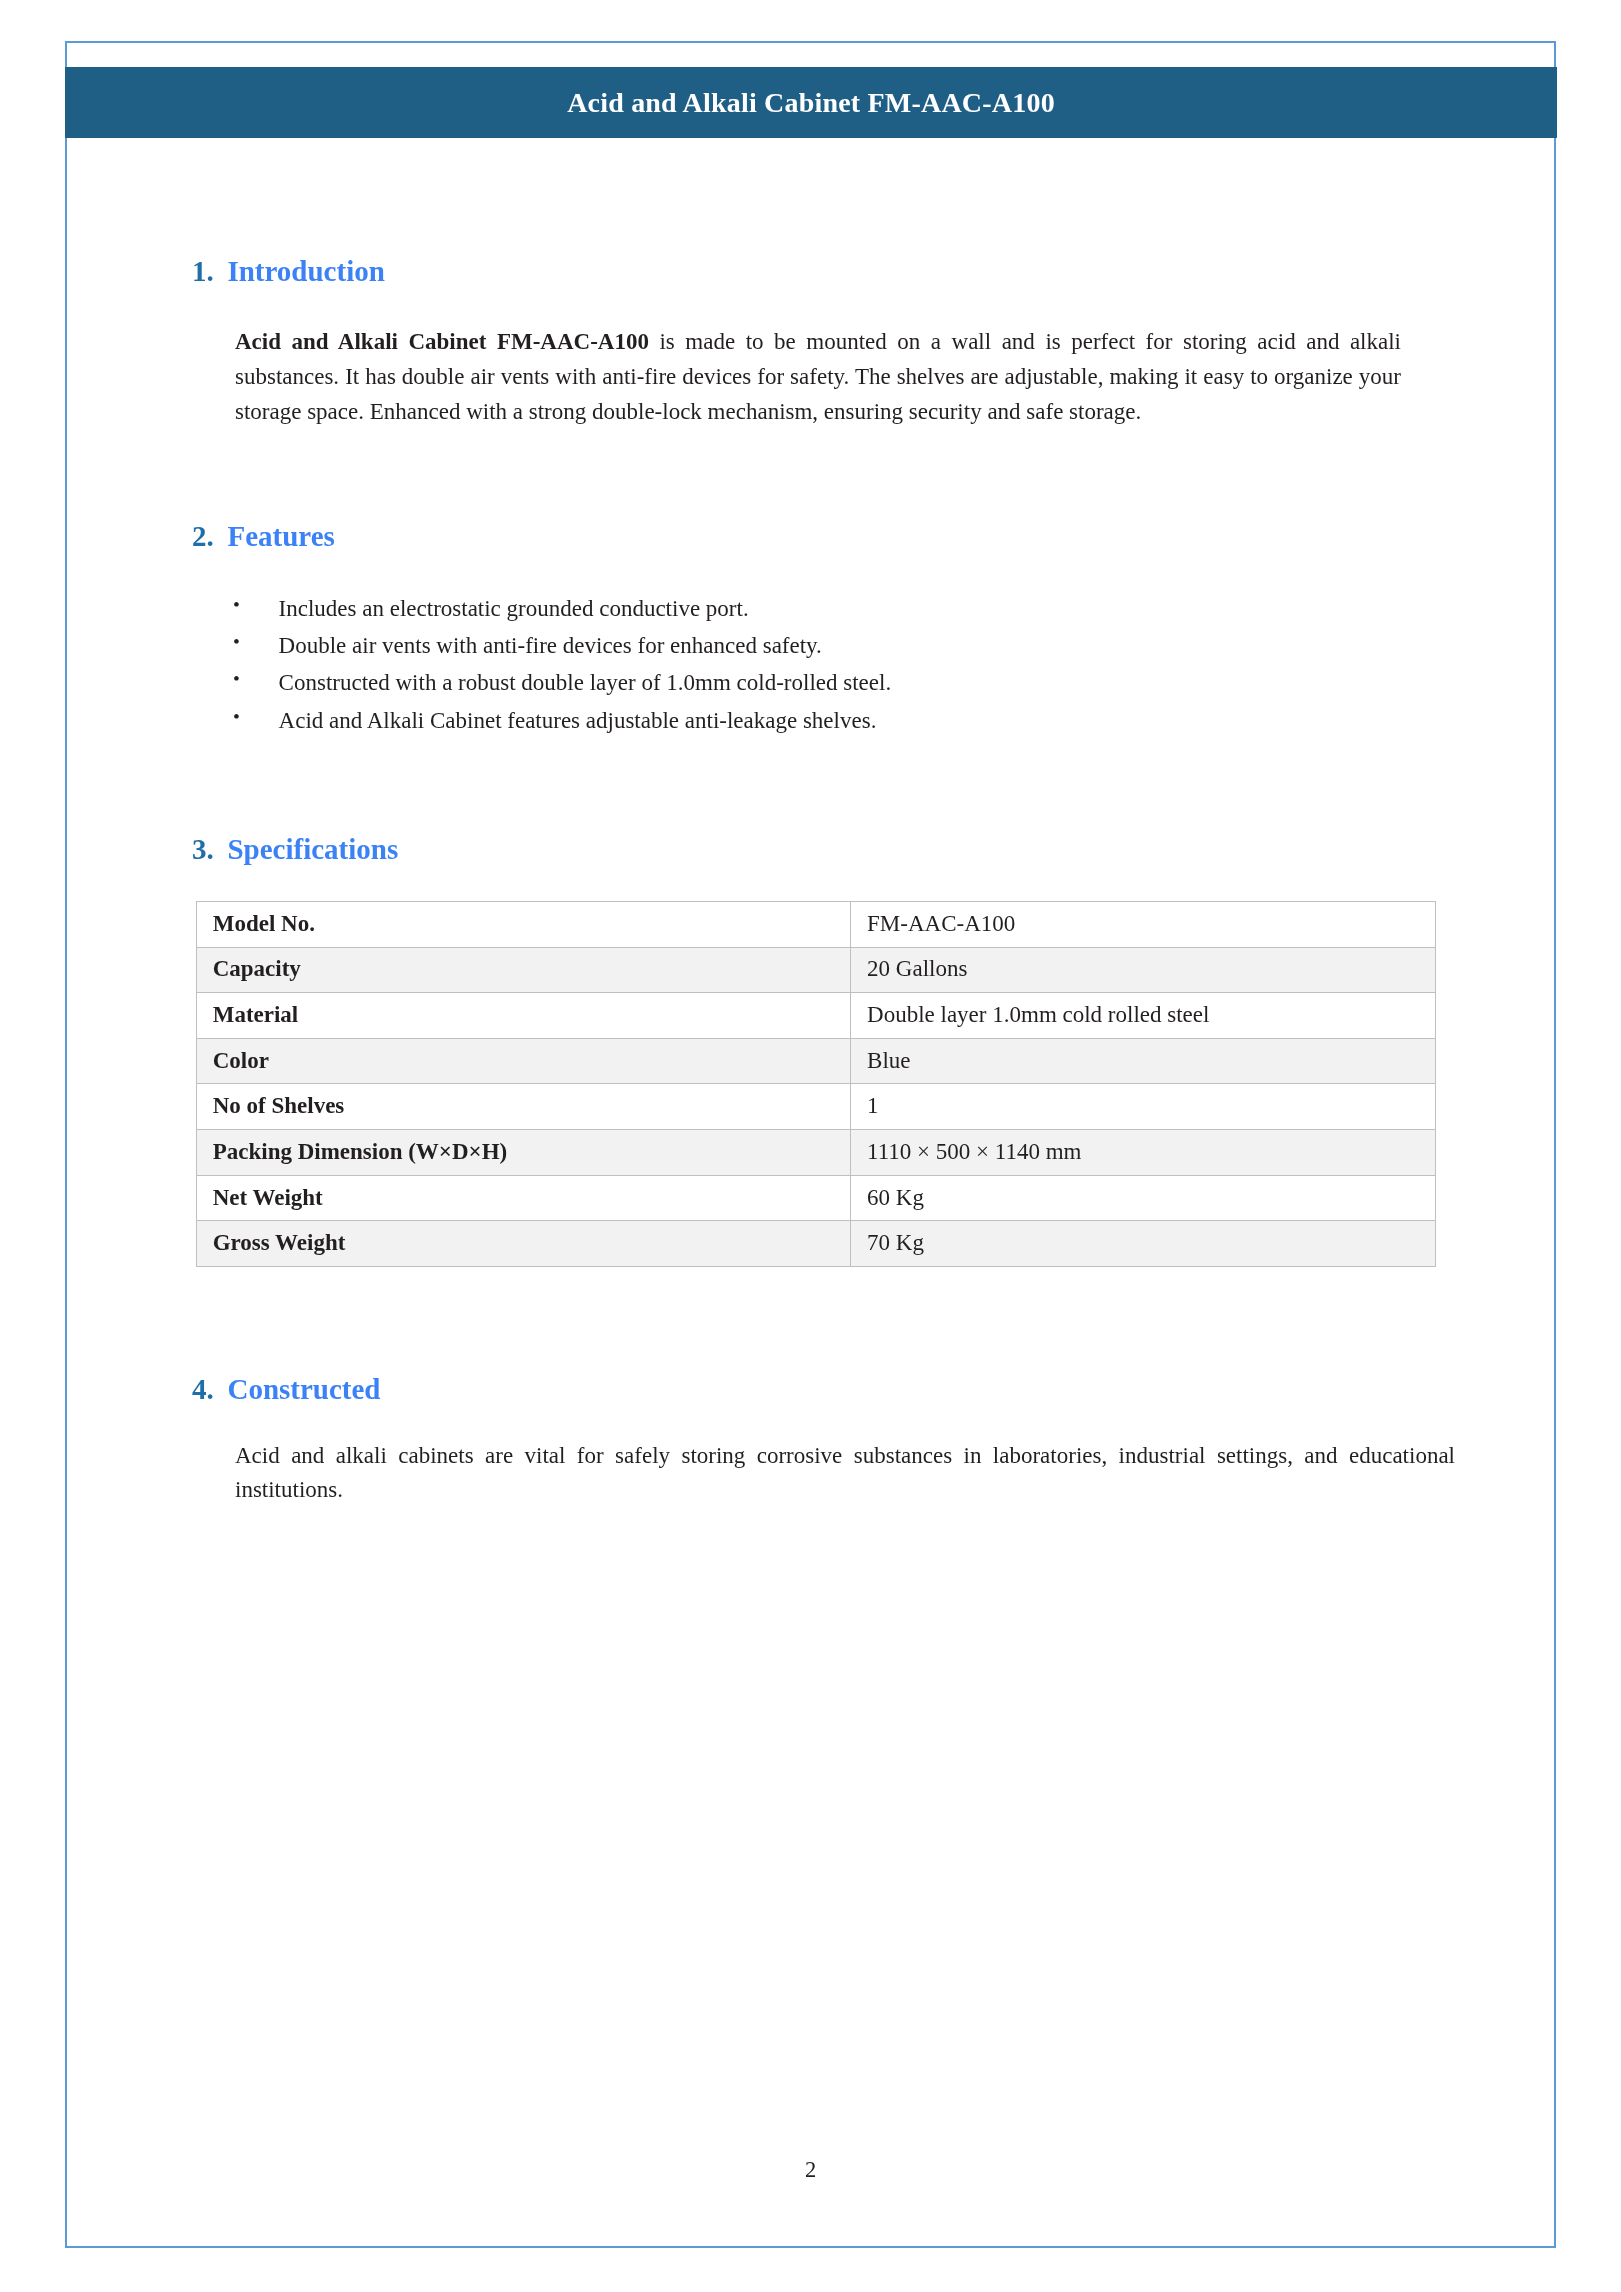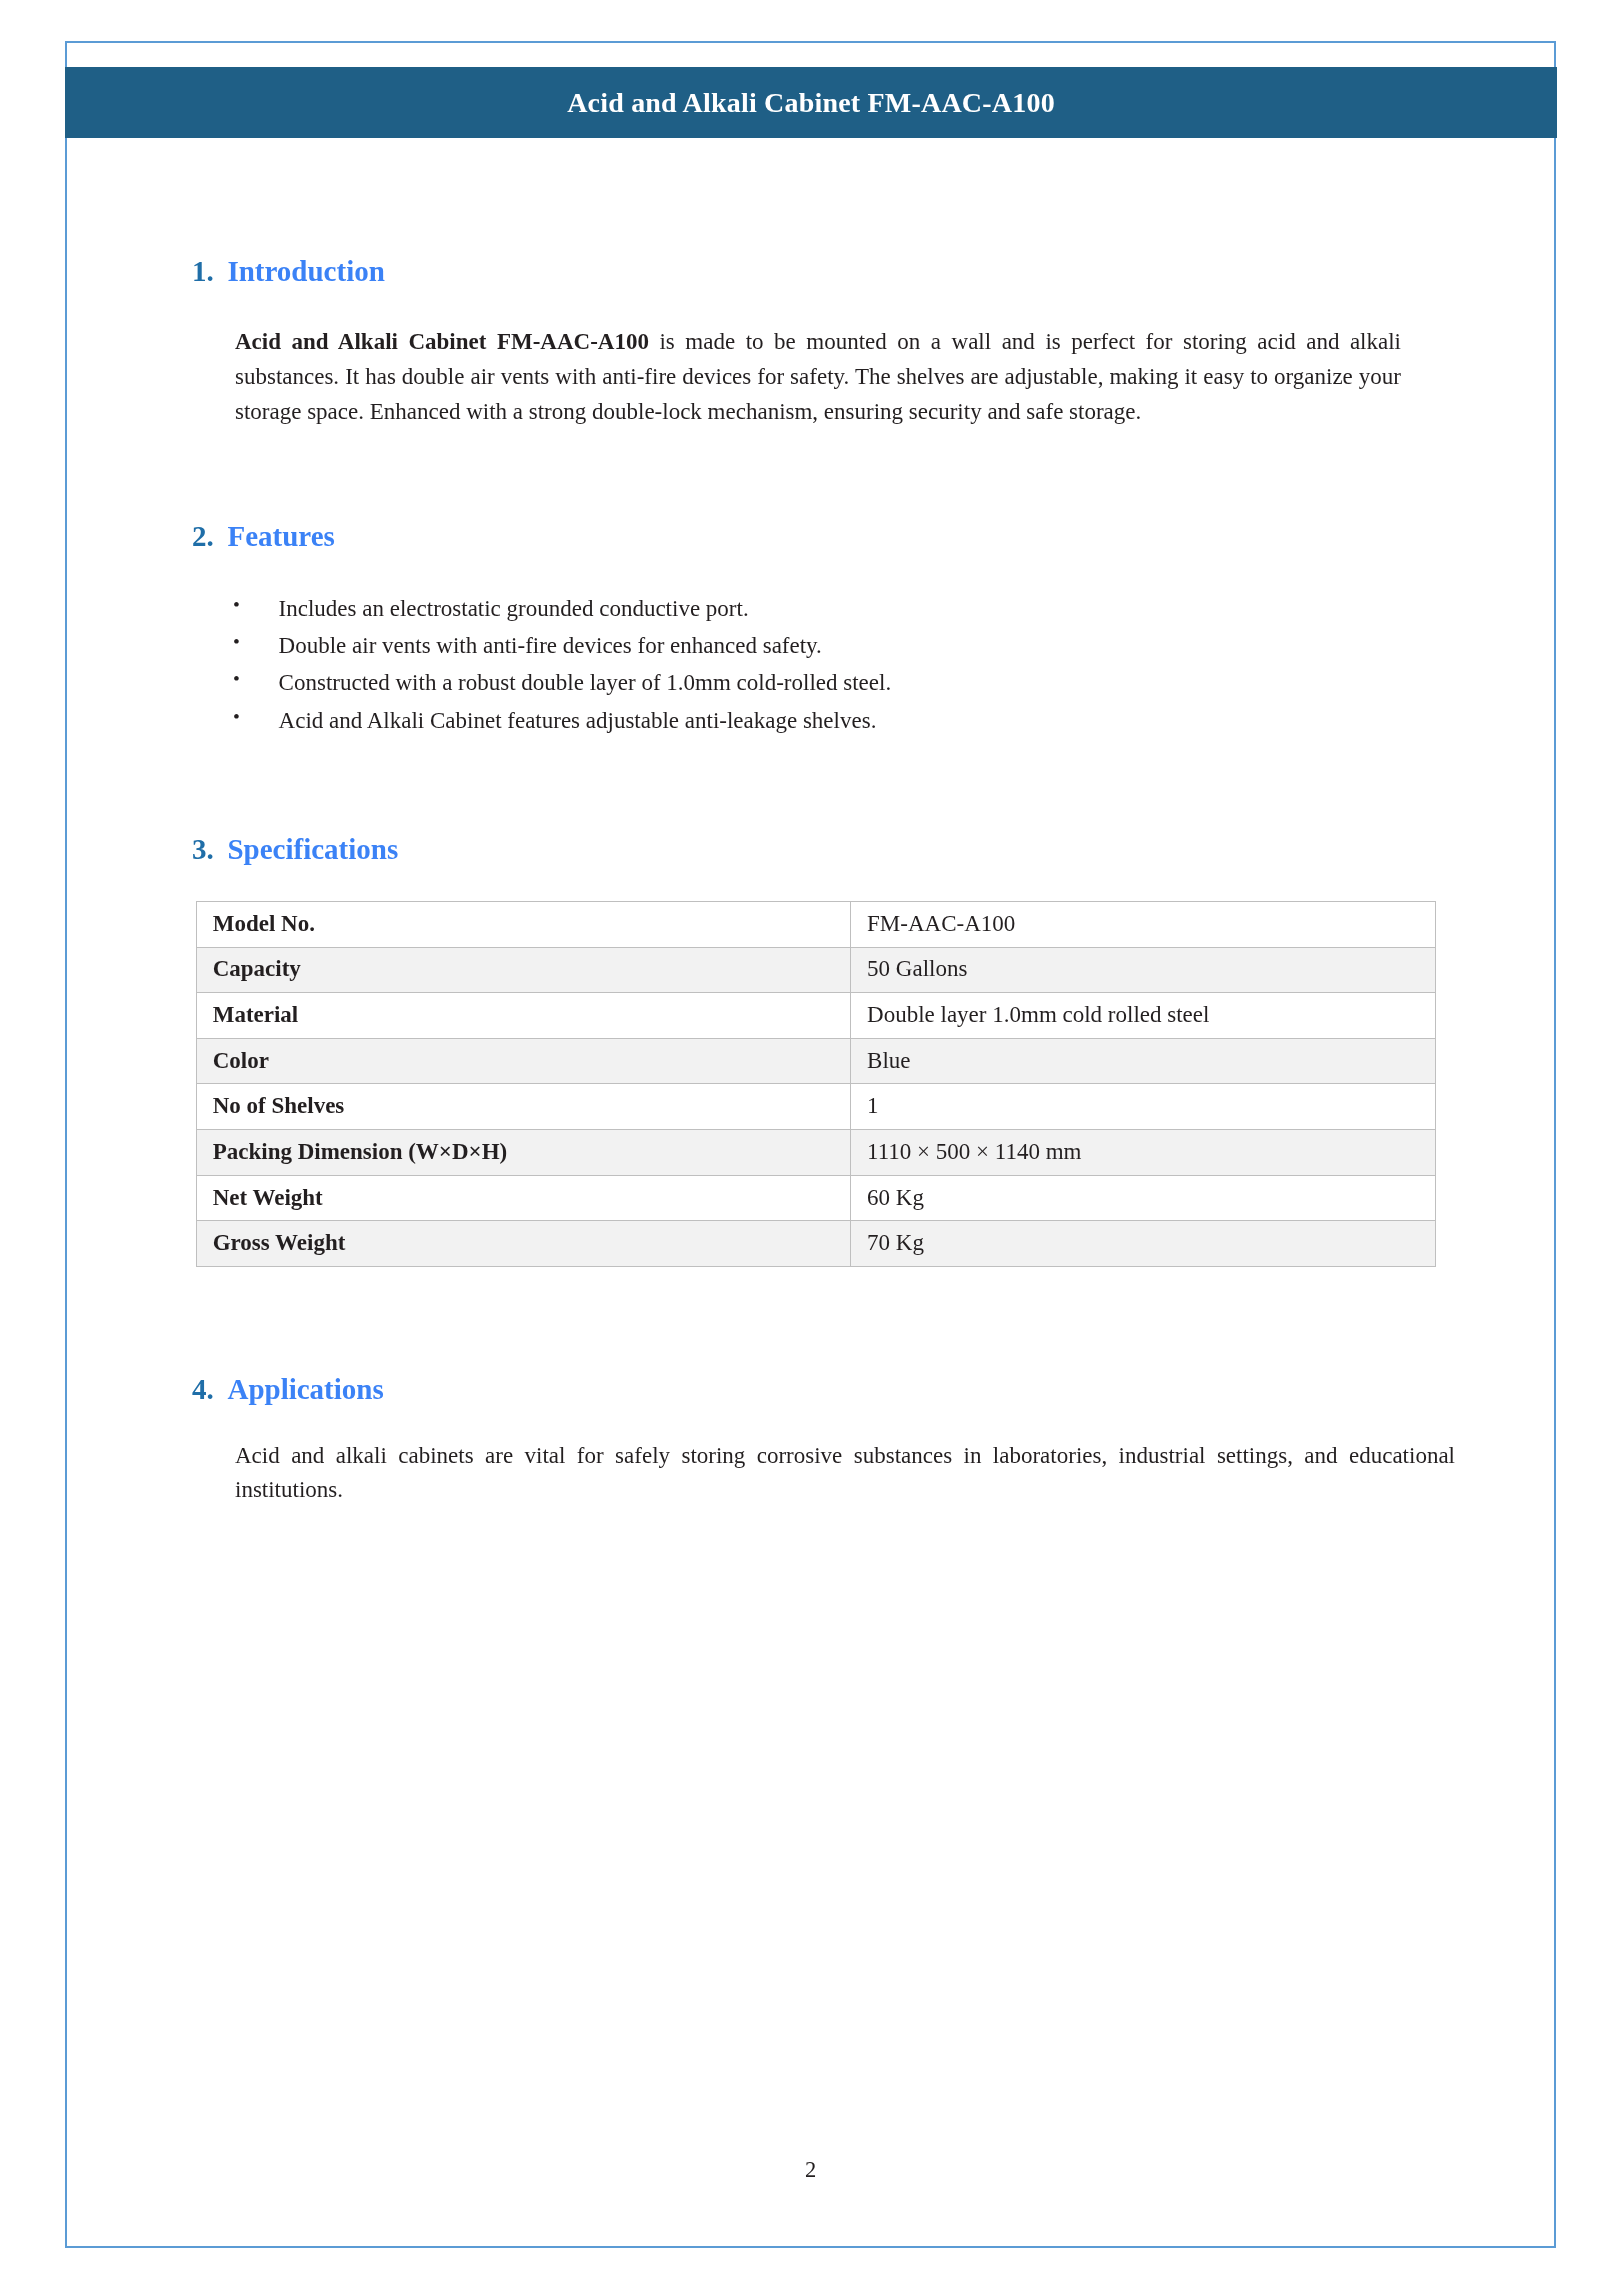--- a/index.html
+++ b/index.html
@@ -199,21 +199,21 @@
         <h2 class="section-heading">Specifications</h2>
       </div>
       <table class="spec-table">
         <tbody>
           <tr>
             <td class="k">Model No.</td>
             <td class="v">FM-AAC-A100</td>
           </tr>
           <tr>
             <td class="k">Capacity</td>
-            <td class="v">50 Gallons</td>
+            <td class="v">20 Gallons</td>
           </tr>
           <tr>
             <td class="k">Material</td>
             <td class="v">Double layer 1.0mm cold rolled steel</td>
           </tr>
           <tr>
             <td class="k">Color</td>
             <td class="v">Blue</td>
           </tr>
           <tr>
@@ -232,21 +232,21 @@
             <td class="k">Gross Weight</td>
             <td class="v">70 Kg</td>
           </tr>
         </tbody>
       </table>
     </div>
 
     <div class="sec-apps">
       <div class="heading-row">
         <span class="heading-num">4.</span>
-        <h2 class="section-heading">Applications</h2>
+        <h2 class="section-heading">Constructed</h2>
       </div>
       <p class="apps-para">Acid and alkali cabinets are vital for safely storing corrosive substances in laboratories, industrial settings, and educational institutions.</p>
     </div>
 
   </div>
 
   <div class="page-number">2</div>
 
 </div>
 

